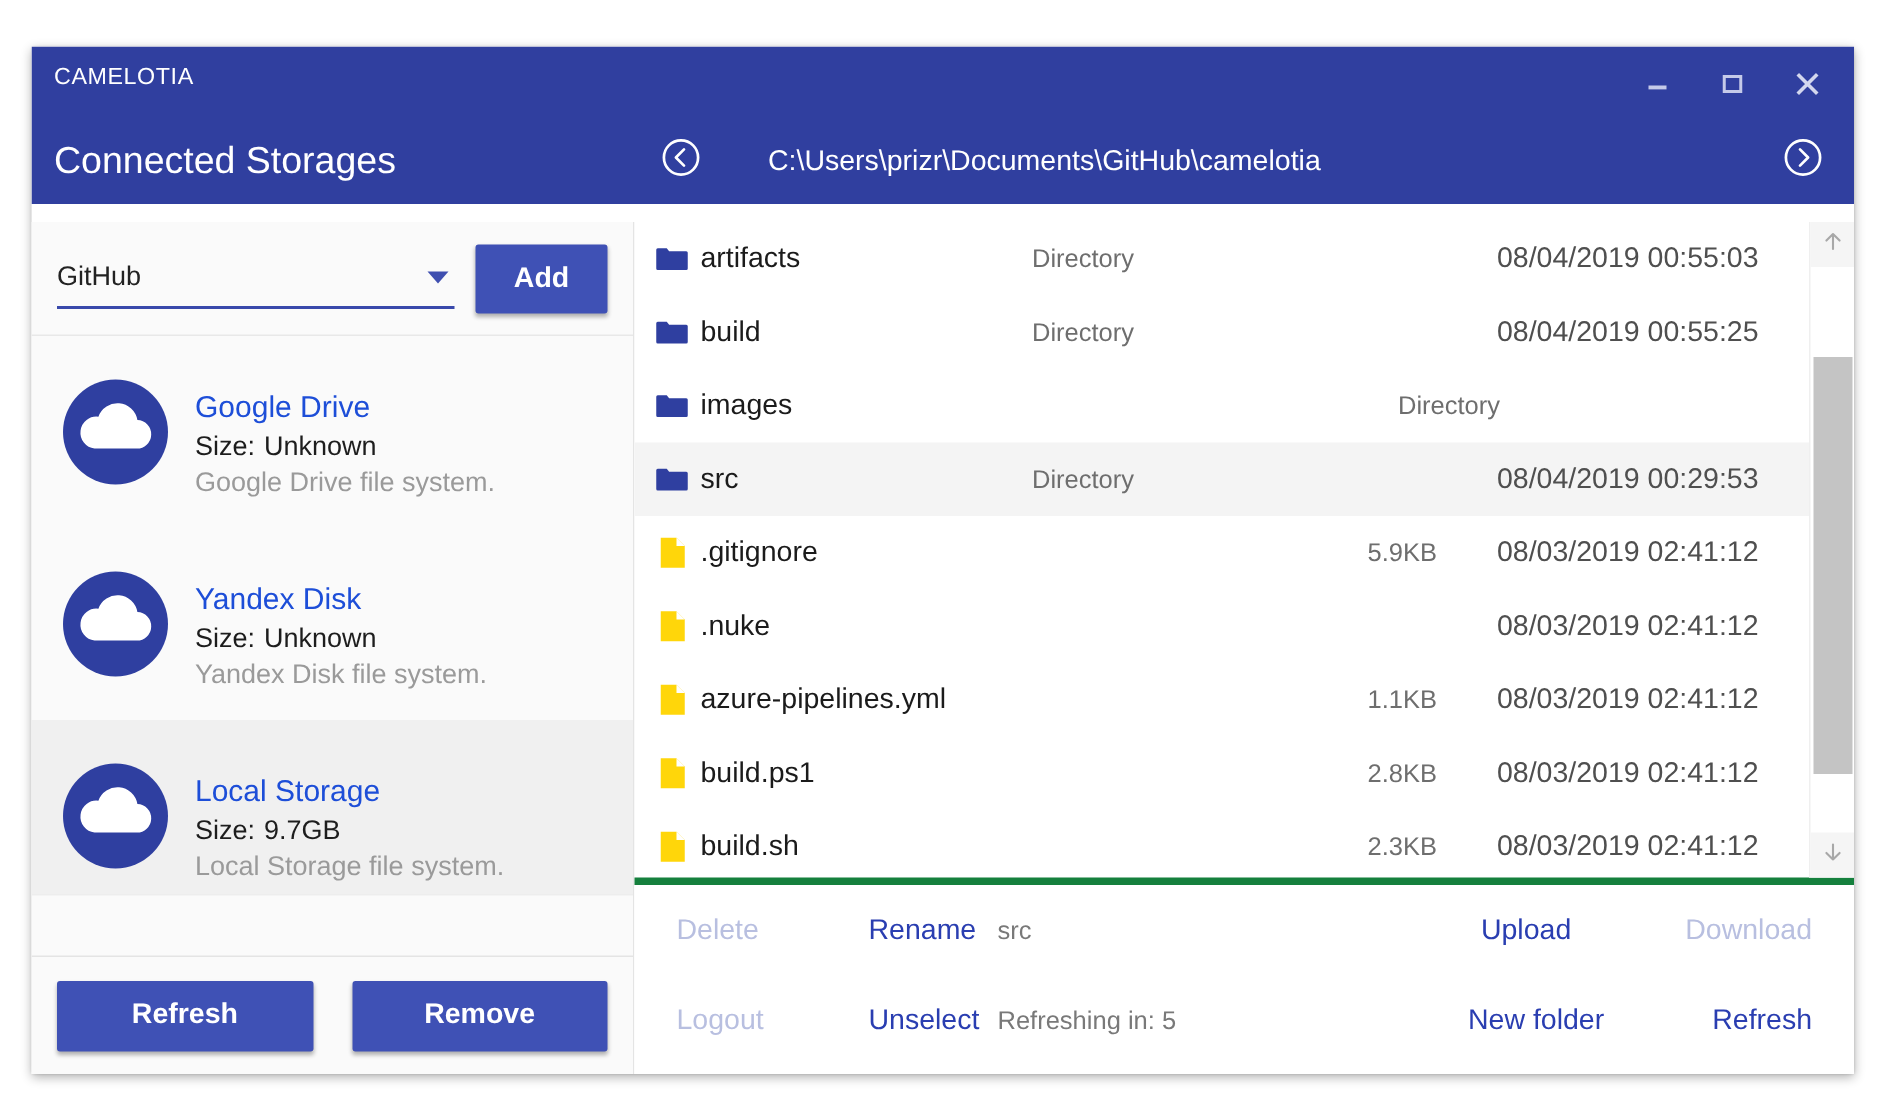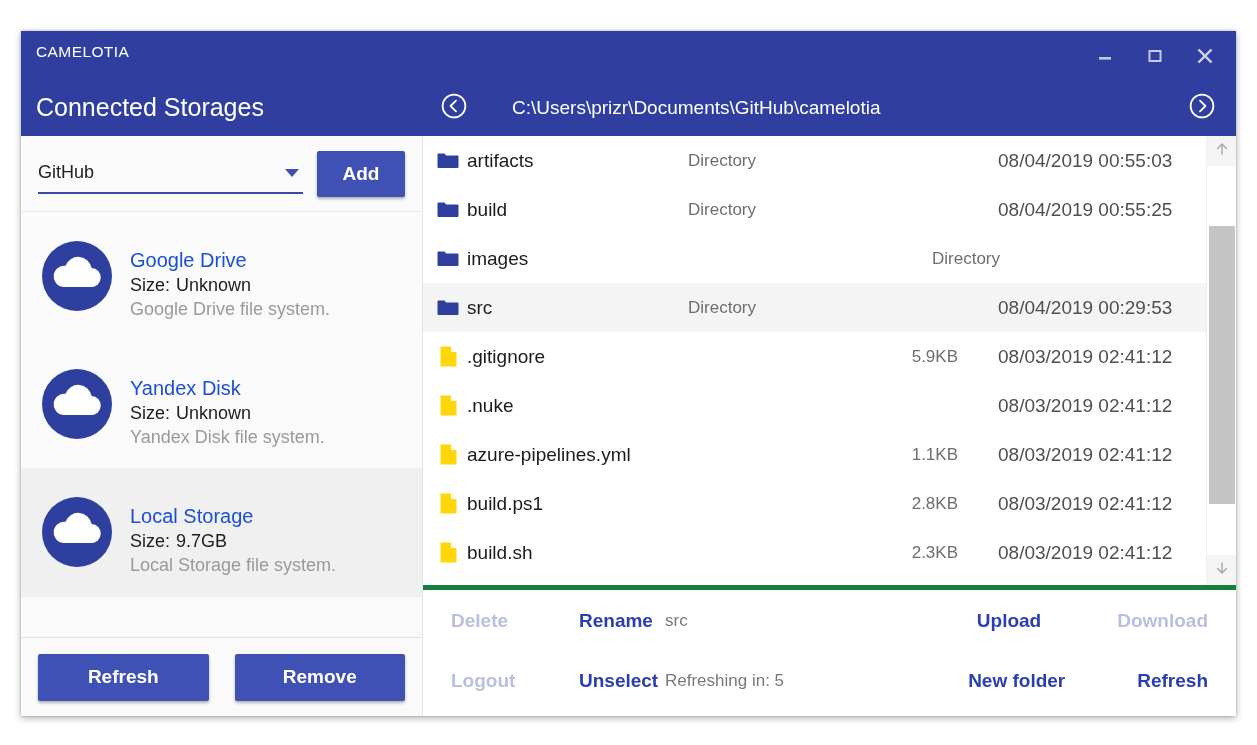--- a/index.html
+++ b/index.html
@@ -17,20 +17,21 @@
     position: absolute;
     left: 21px;
     top: 31px;
     width: 1215px;
     height: 685px;
     background: #ffffff;
     box-shadow: 0 2px 7px rgba(0,0,0,0.32), 0 0 2px rgba(0,0,0,0.22);
     display: flex;
     flex-direction: column;
     overflow: hidden;
+    gap: 12px;
   }
 
   
   .topbar {
     background: #303f9f;
     height: 105px;
     flex: 0 0 105px;
     position: relative;
     color: #ffffff;
   }
@@ -368,21 +369,21 @@
     padding: 0 0 4px 0;
   }
   .tb-row {
     height: 60px;
     display: flex;
     align-items: center;
     padding: 0 0 0 28px;
   }
   .tb-btn {
     font-size: 19px;
-    font-weight: bold;
+    font-weight: normal;
     color: #2a3eb1;
     cursor: default;
     white-space: nowrap;
   }
   .tb-btn.disabled { color: #b8bfe0; }
   .tb-status {
     font-size: 17px;
     color: #797979;
     white-space: nowrap;
   }

